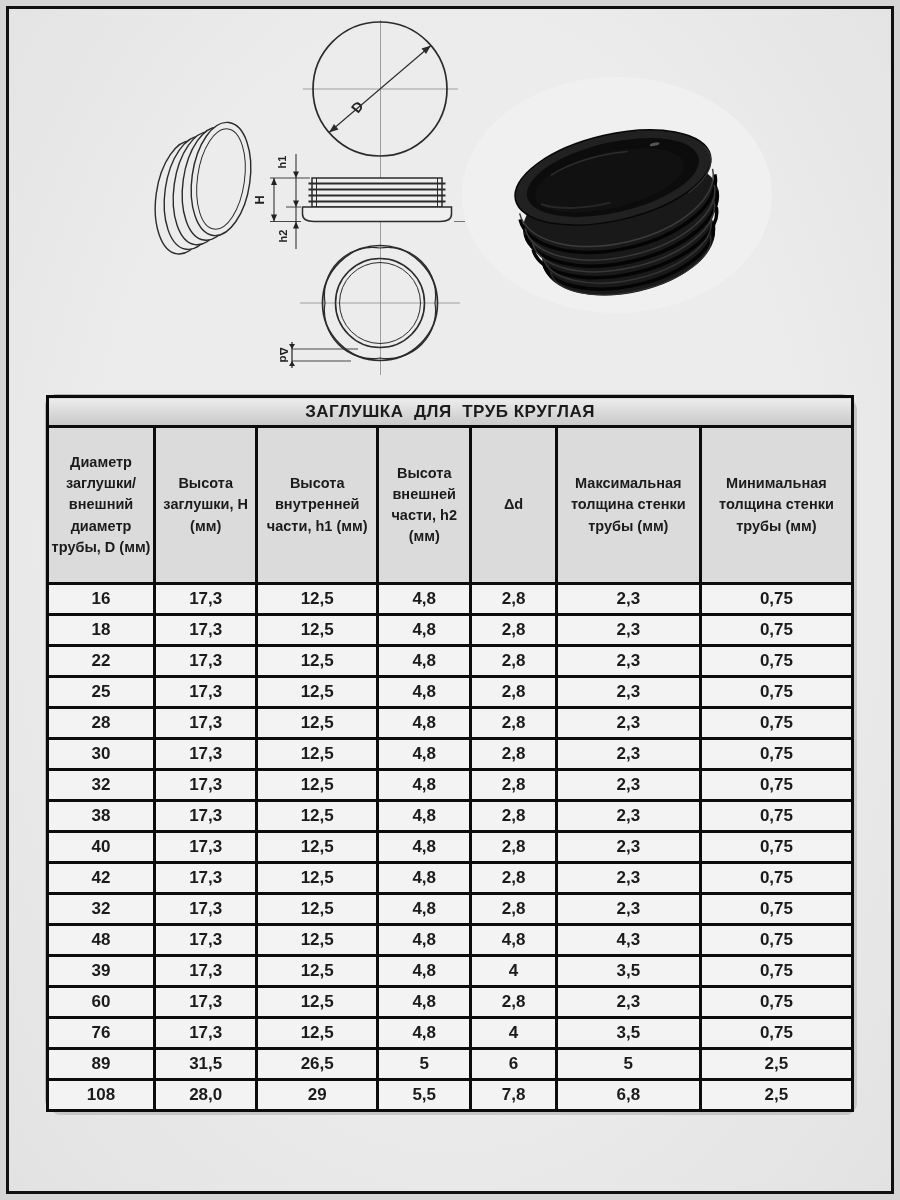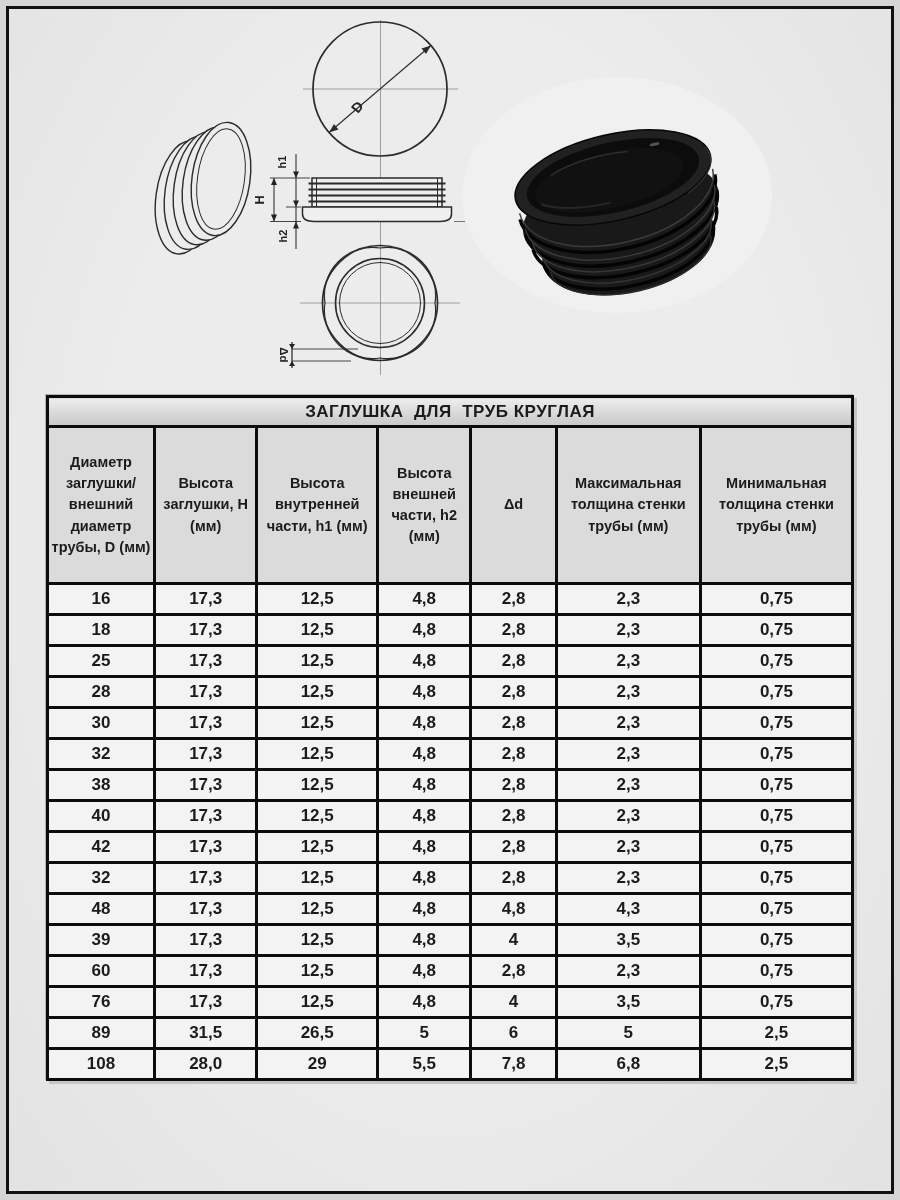--- a/index.html
+++ b/index.html
@@ -30,20 +30,21 @@
   .drawing svg{display:block;}
 
   table.spec{
     border-collapse:collapse;
     table-layout:fixed;
     width:808px;
     margin-left:37px;
     margin-top:1px;
     background:#f4f3f3;
     box-shadow:3px 3px 0 #c7c6c6, -1px -1px 0 #b5b4b4;
+    border-radius:12px;
   }
   table.spec th, table.spec td{
     border:3px solid #0c0c0c;
     color:#1b1b1b;
     text-align:center;
     vertical-align:middle;
     padding:0 2px;
     box-sizing:border-box;
   }
   th.title-cell{
@@ -212,20 +213,29 @@
           <tr>
             <td>18</td>
             <td>17,3</td>
             <td>12,5</td>
             <td>4,8</td>
             <td>2,8</td>
             <td>2,3</td>
             <td>0,75</td>
           </tr>
           <tr>
+            <td>22</td>
+            <td>17,3</td>
+            <td>12,5</td>
+            <td>4,8</td>
+            <td>2,8</td>
+            <td>2,3</td>
+            <td>0,75</td>
+          </tr>
+          <tr>
             <td>25</td>
             <td>17,3</td>
             <td>12,5</td>
             <td>4,8</td>
             <td>2,8</td>
             <td>2,3</td>
             <td>0,75</td>
           </tr>
           <tr>
             <td>28</td>

